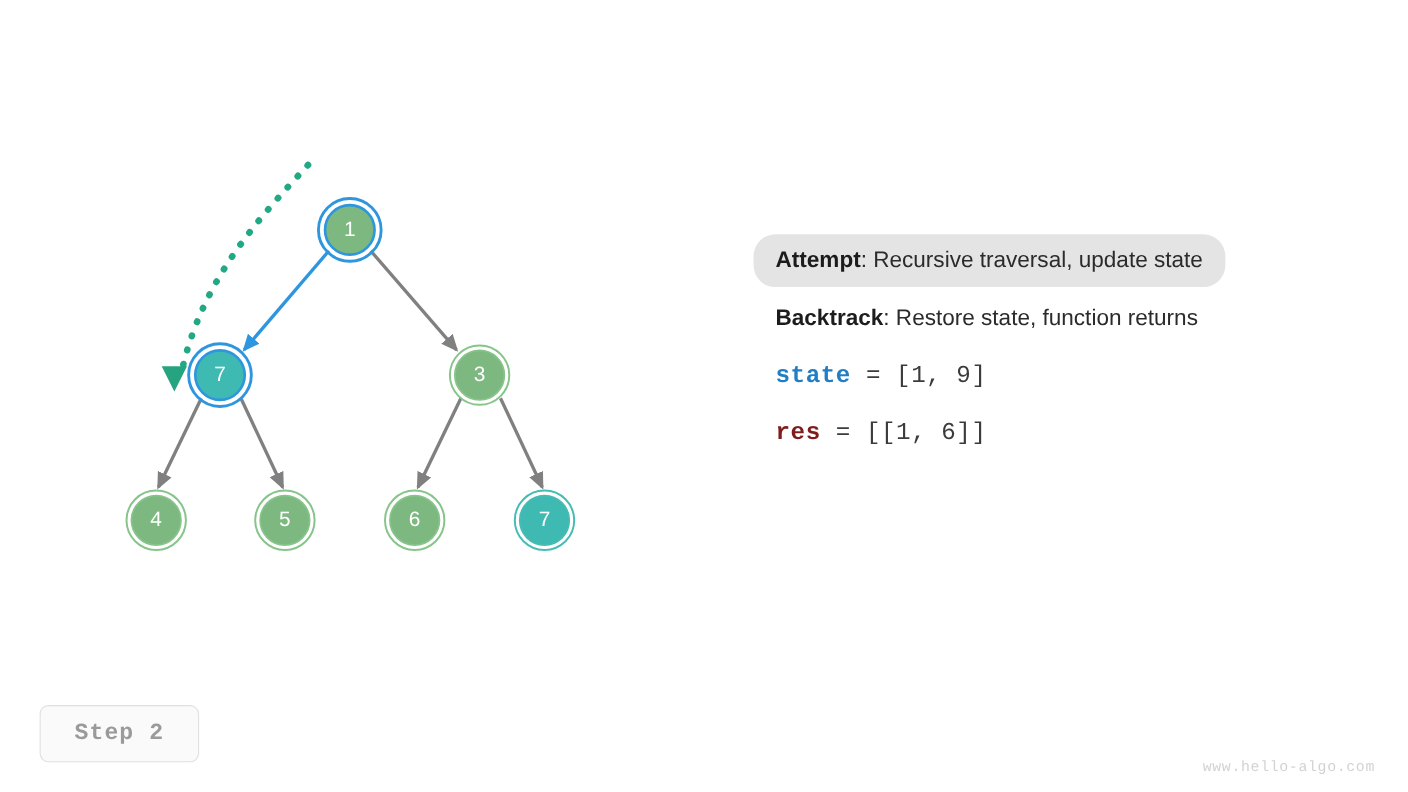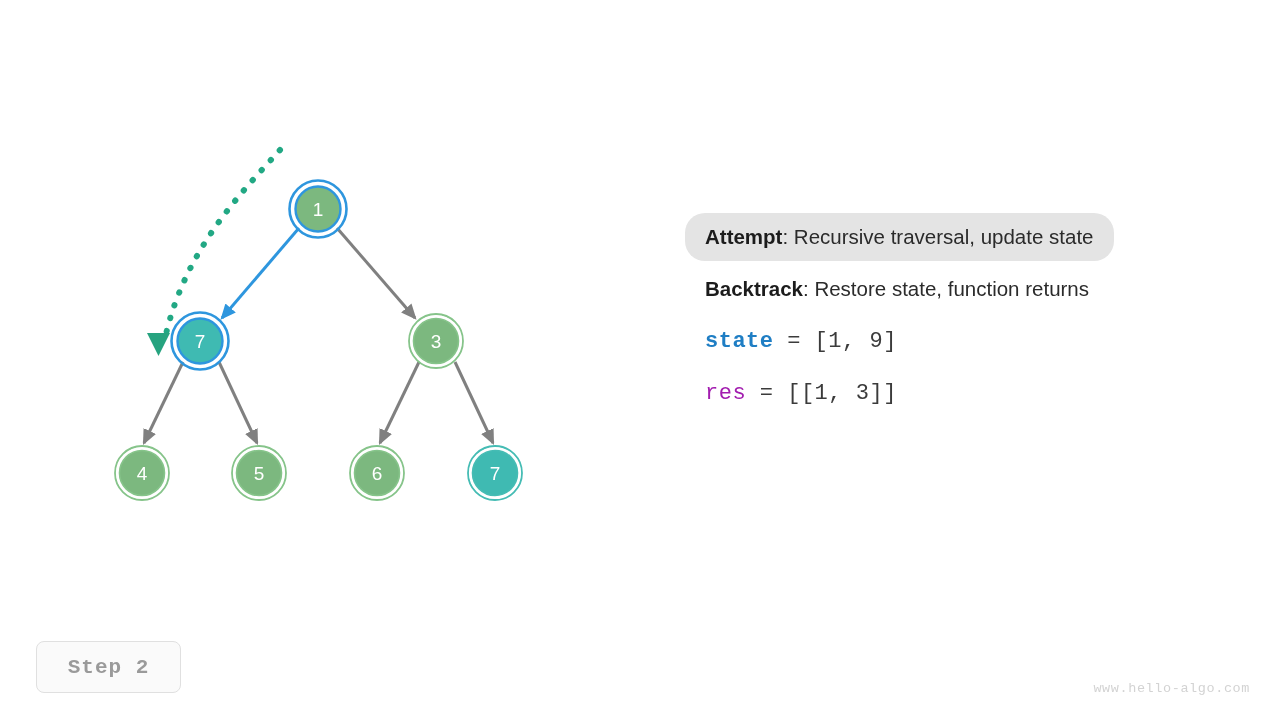--- a/index.html
+++ b/index.html
@@ -52,21 +52,21 @@
   }
   .prose b{font-weight:bold;color:#1c1c1c;}
   .codeline{
     font-family:"Liberation Mono", monospace;
     font-size:22px;
     color:#3b3b3b;
     white-space:pre;
     letter-spacing:0.5px;
   }
   .var-path{color:#1f7ec4;font-weight:bold;}
-  .var-res{color:#a21caf;font-weight:normal;}
+  .var-res{color:#7f1d1d;font-weight:bold;}
 
   
   #step-badge{
     position:absolute;
     left:36px;top:641px;
     width:145px;height:52px;
     border:1px solid #e0e0e0;
     border-radius:8px;
     background:#fafafa;
     display:flex;align-items:center;justify-content:center;
@@ -76,21 +76,21 @@
     font-family:"Liberation Mono", monospace;
     font-size:21px;
     font-weight:bold;
     color:#9a9a9a;
     letter-spacing:1px;
   }
 
   
   #watermark{
     position:absolute;
-    right:30px;bottom:24px;
+    right:30px;bottom:14px;
     font-family:"Liberation Mono", monospace;
     font-size:13.5px;
     color:#d3d3d3;
     letter-spacing:0.6px;
   }
 </style>
 </head>
 <body>
 
 <div id="stage">
@@ -184,21 +184,21 @@
     <div class="info-row">
       <span class="prose"><b>Backtrack</b><span>: Restore state, function returns</span></span>
     </div>
 
     <div class="info-row">
       <span class="codeline"><span class="var-path">state</span><span> = [1, 9]</span></span>
     </div>
 
 
     <div class="info-row">
-      <span class="codeline"><span class="var-res">res</span><span> = [[1, 3]]</span></span>
+      <span class="codeline"><span class="var-res">res</span><span> = [[1, 6]]</span></span>
     </div>
 
   </div>
 
   <div id="step-badge">
     <span>Step 2</span>
   </div>
 
   <div id="watermark">www.hello-algo.com</div>
 

